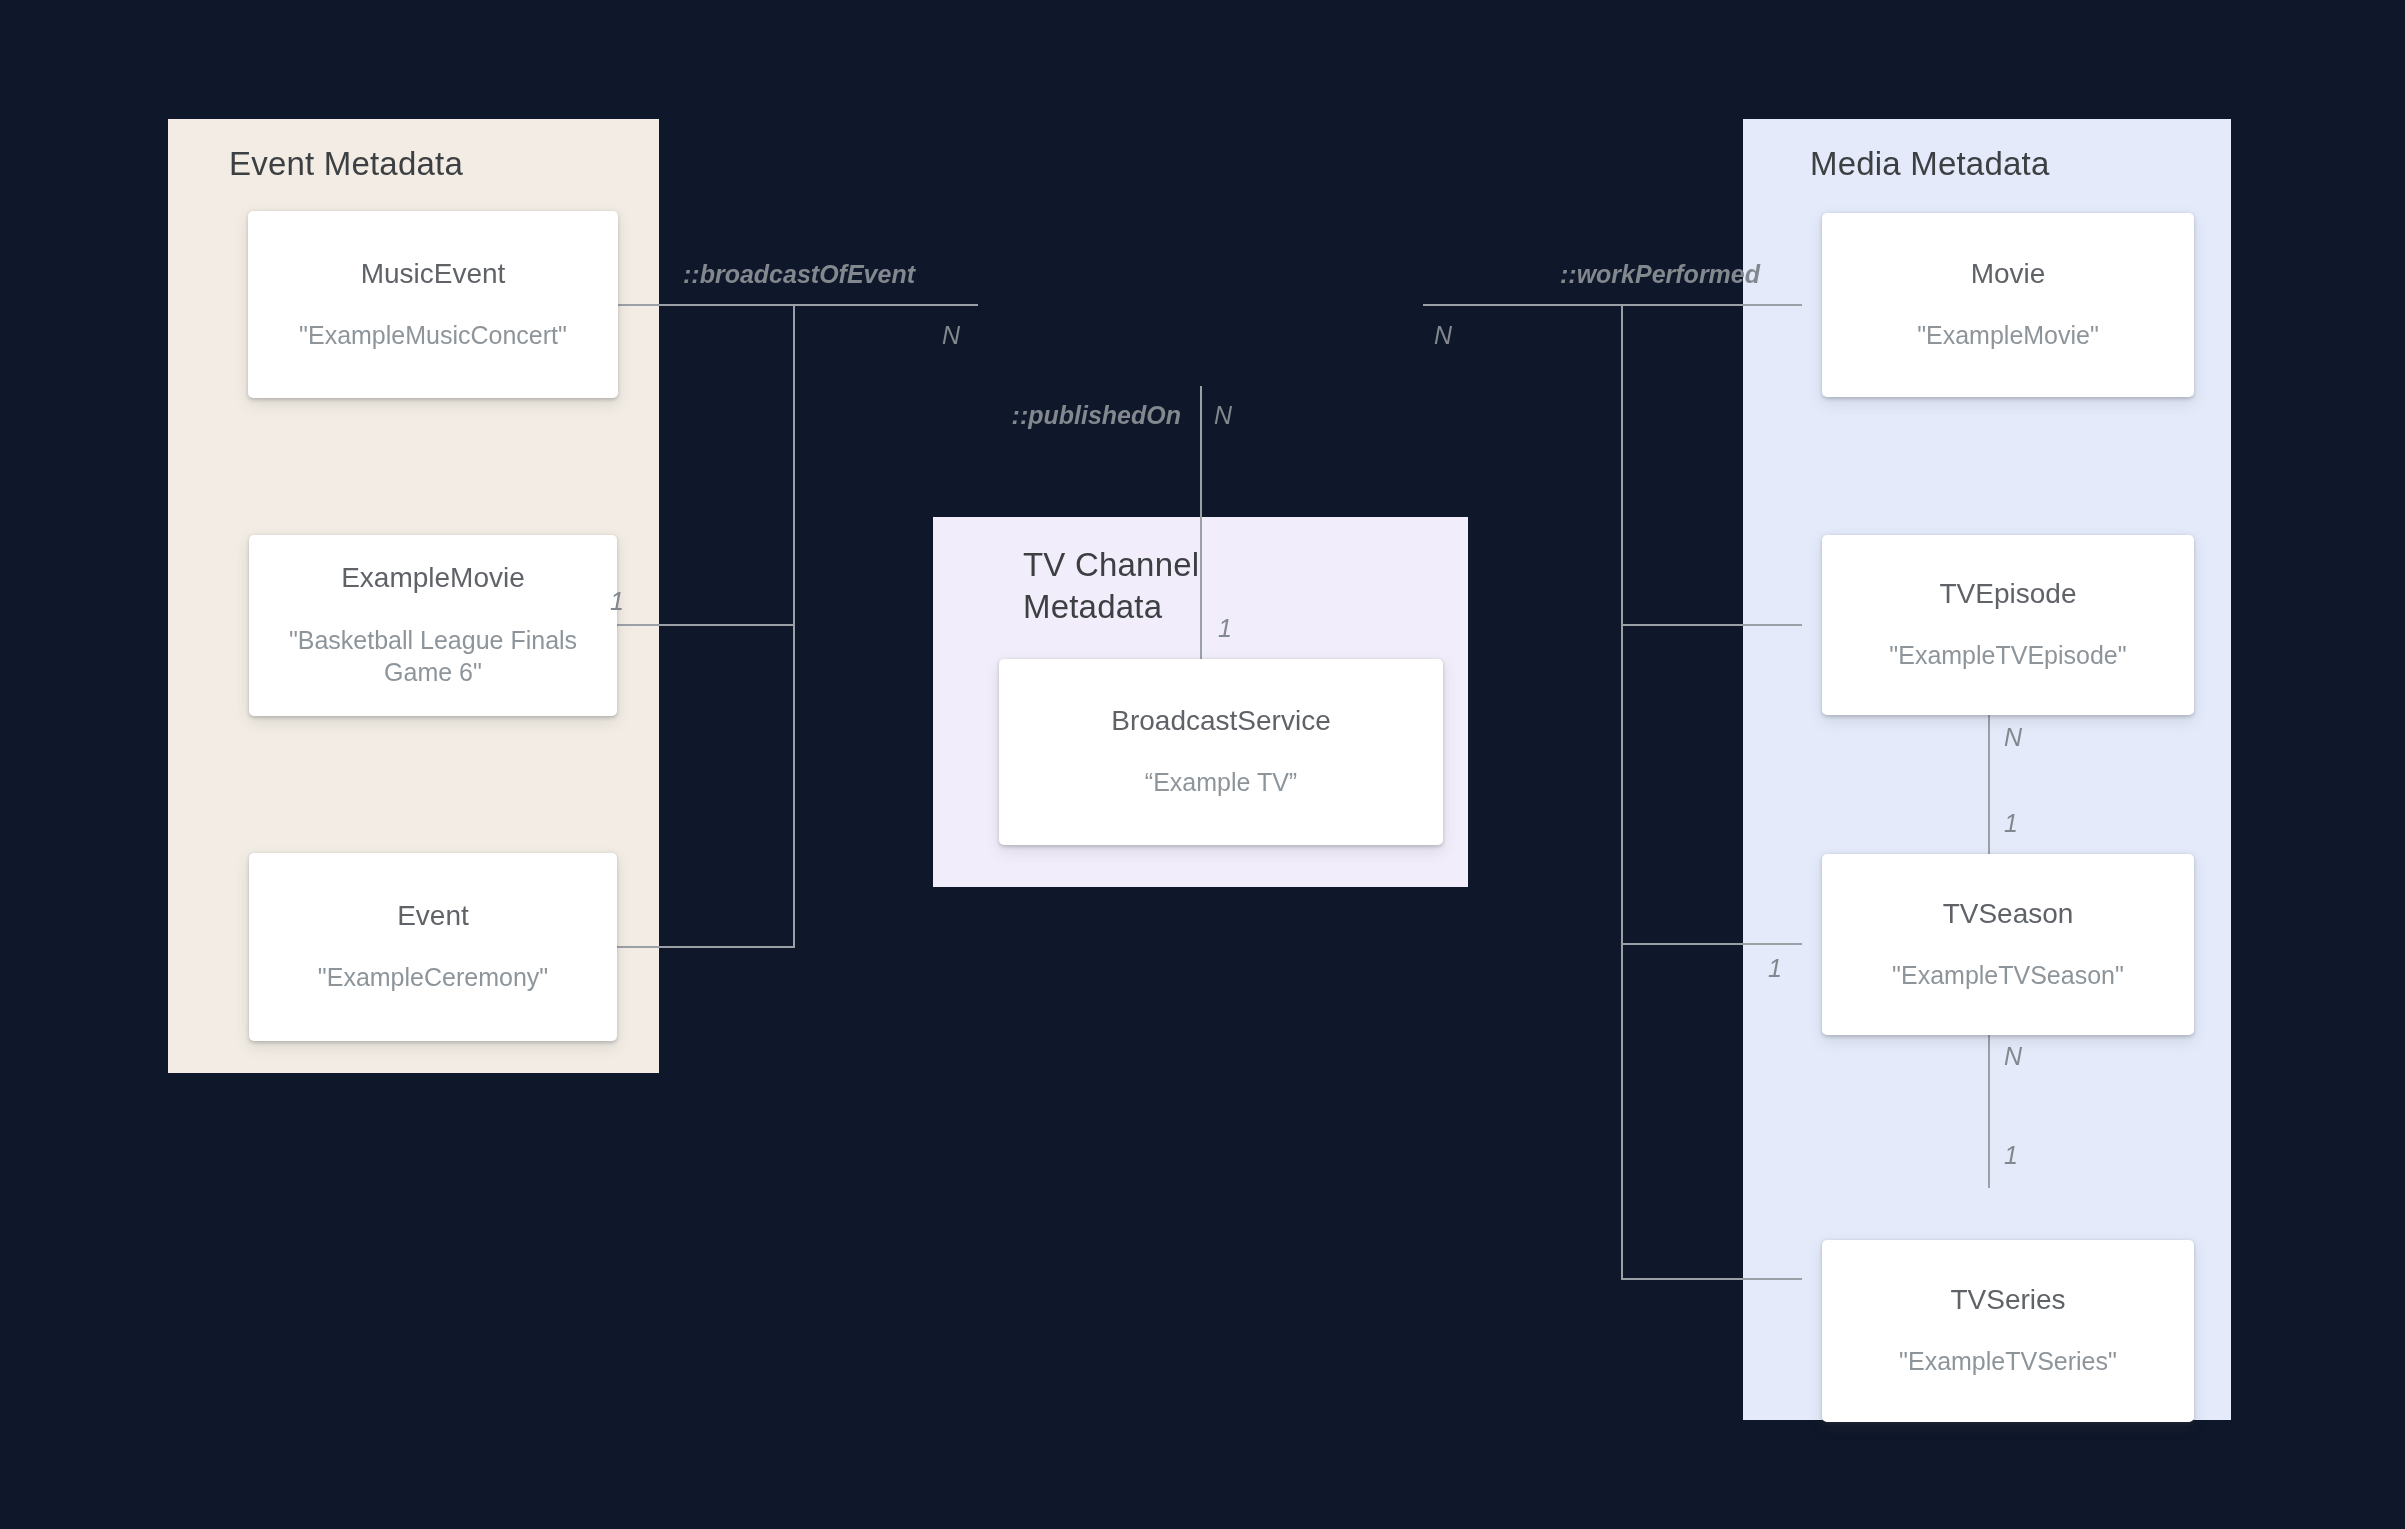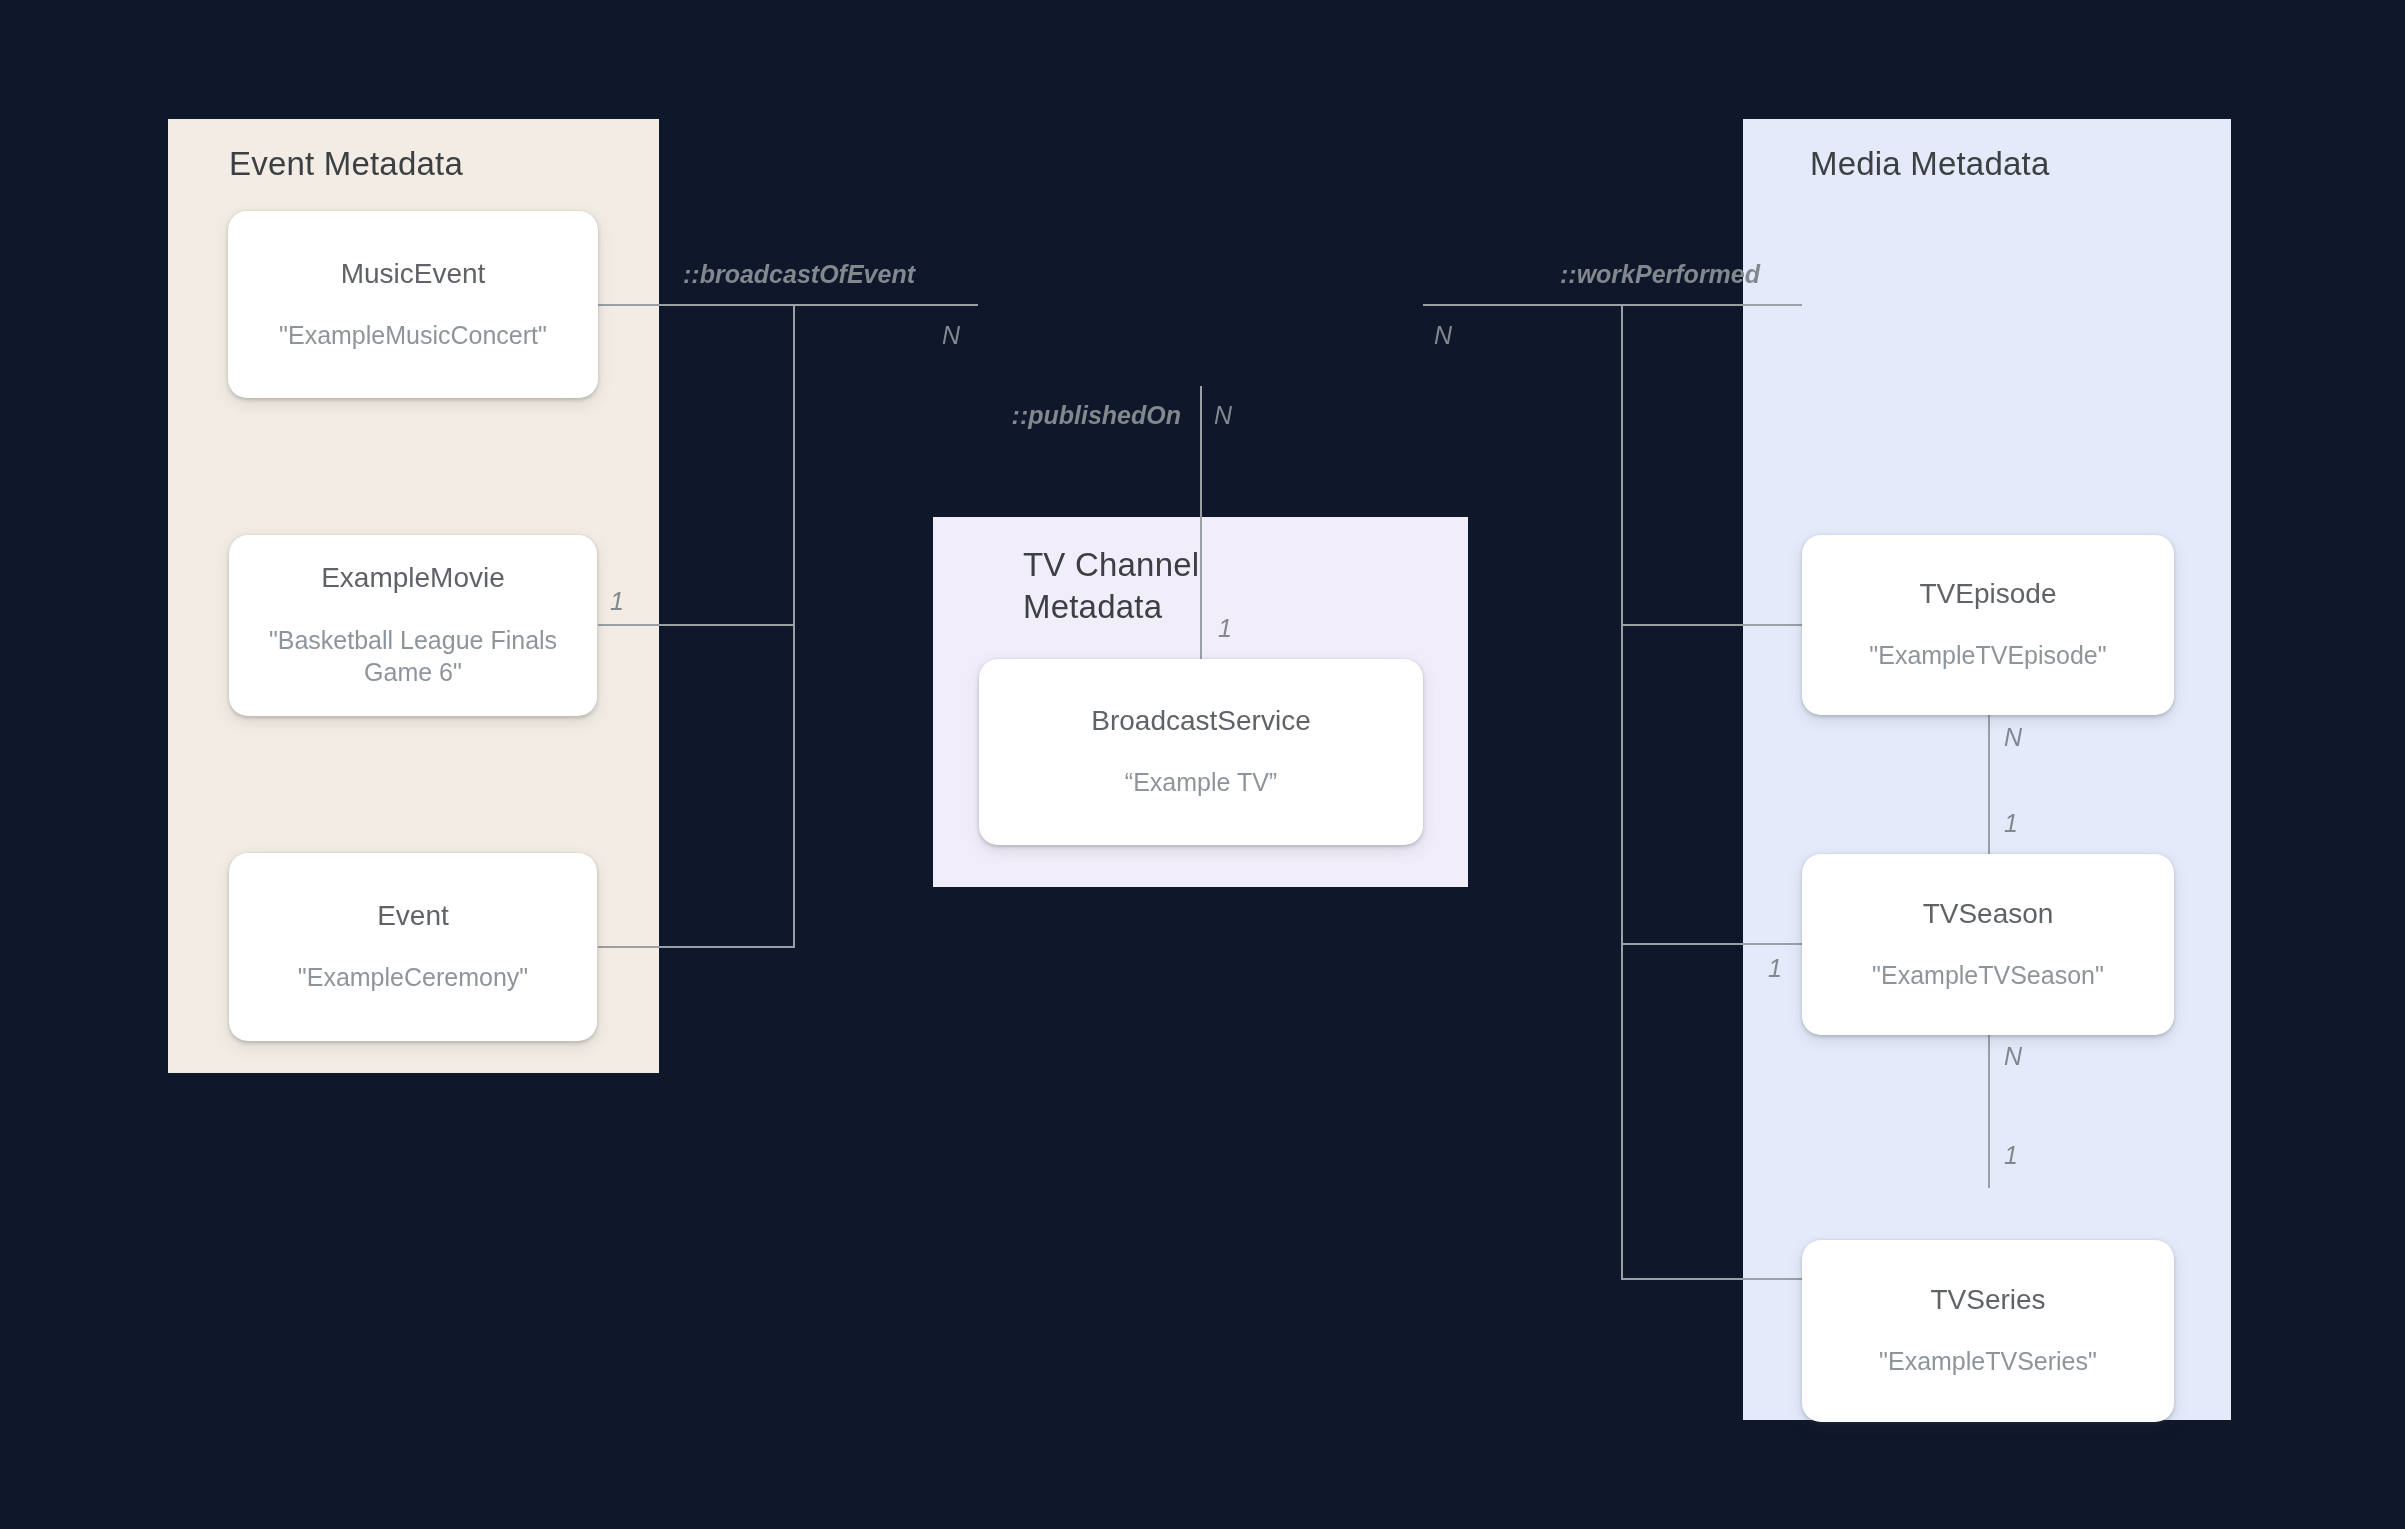--- a/index.html
+++ b/index.html
@@ -8,24 +8,24 @@
   .panel{position:absolute;}
   .panel-event{left:168px;top:119px;width:491px;height:954px;background:#f2ece4;}
   .panel-broadcast{left:933px;top:122px;width:535px;height:330px;background:#fce9e5;}
   .panel-tvchannel{left:933px;top:517px;width:535px;height:370px;background:#f2edfa;}
   .panel-media{left:1743px;top:119px;width:488px;height:1301px;background:#e4eafa;}
   .panel-title{position:absolute;margin:0;font-size:33px;font-weight:400;color:#3c4043;
                line-height:42px;letter-spacing:0.2px;}
   #title-event{left:61px;top:24px;}
   #title-tvchannel{left:46px;top:27px;margin-left:44px;}
   #title-media{left:67px;top:24px;}
-  .card{position:absolute;background:#fff;border-radius:19px;z-index:2;
+  .card{position:absolute;background:#fff;border-radius:5px;z-index:2;
         box-shadow:0 1.9px 3.8px rgba(60,64,67,.25),0 5.7px 15.3px rgba(60,64,67,.12);
         display:flex;flex-direction:column;align-items:center;justify-content:center;
-        gap:29px;text-align:center;padding:0 23px;box-sizing:border-box;}
+        gap:29px;text-align:center;padding:0 23px;box-sizing:border-box;margin-left:20px;}
   .card-title{font-size:28px;color:#5f6368;line-height:1.15;}
   .card-sub{font-size:25px;color:#8d959b;line-height:1.3;}
   
   #card-music{left:60px;top:92px;width:370px;height:187px;}
   #card-sports{left:61px;top:416px;width:368px;height:181px;}
   #card-event{left:61px;top:734px;width:368px;height:188px;}
   #card-broadcastevent{left:46px;top:77px;width:444px;height:186px;}
   #card-broadcastservice{left:46px;top:142px;width:444px;height:186px;}
   #card-movie{left:59px;top:94px;width:372px;height:184px;}
   #card-tvepisode{left:59px;top:416px;width:372px;height:180px;}
@@ -94,20 +94,24 @@
       <span>Metadata</span>
     </h2>
     <div class="card" id="card-broadcastservice">
       <div class="card-title">BroadcastService</div>
       <div class="card-sub">“Example TV”</div>
     </div>
   </section>
 
   <section class="panel panel-media">
     <h2 class="panel-title" id="title-media">Media Metadata</h2>
+    <div class="card" id="card-movie">
+      <div class="card-title">Movie</div>
+      <div class="card-sub">"ExampleMovie"</div>
+    </div>
     <div class="card" id="card-tvseason">
       <div class="card-title">TVSeason</div>
       <div class="card-sub">"ExampleTVSeason"</div>
     </div>
     <div class="card" id="card-tvepisode">
       <div class="card-title">TVEpisode</div>
       <div class="card-sub">"ExampleTVEpisode"</div>
     </div>
     <div class="card" id="card-tvseries">
       <div class="card-title">TVSeries</div>

